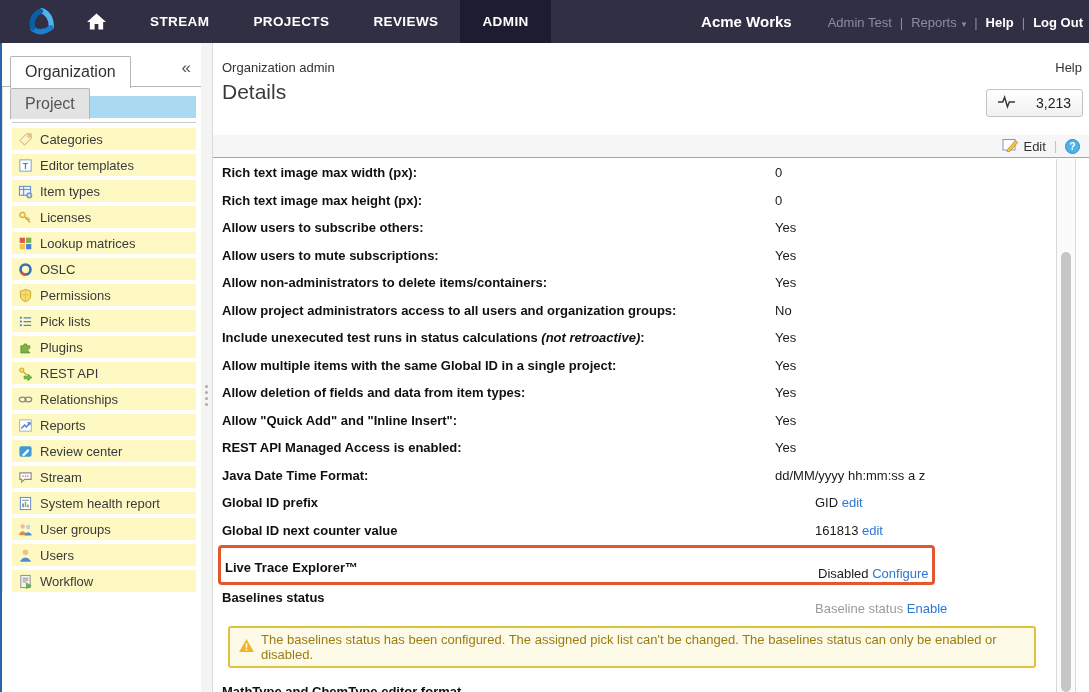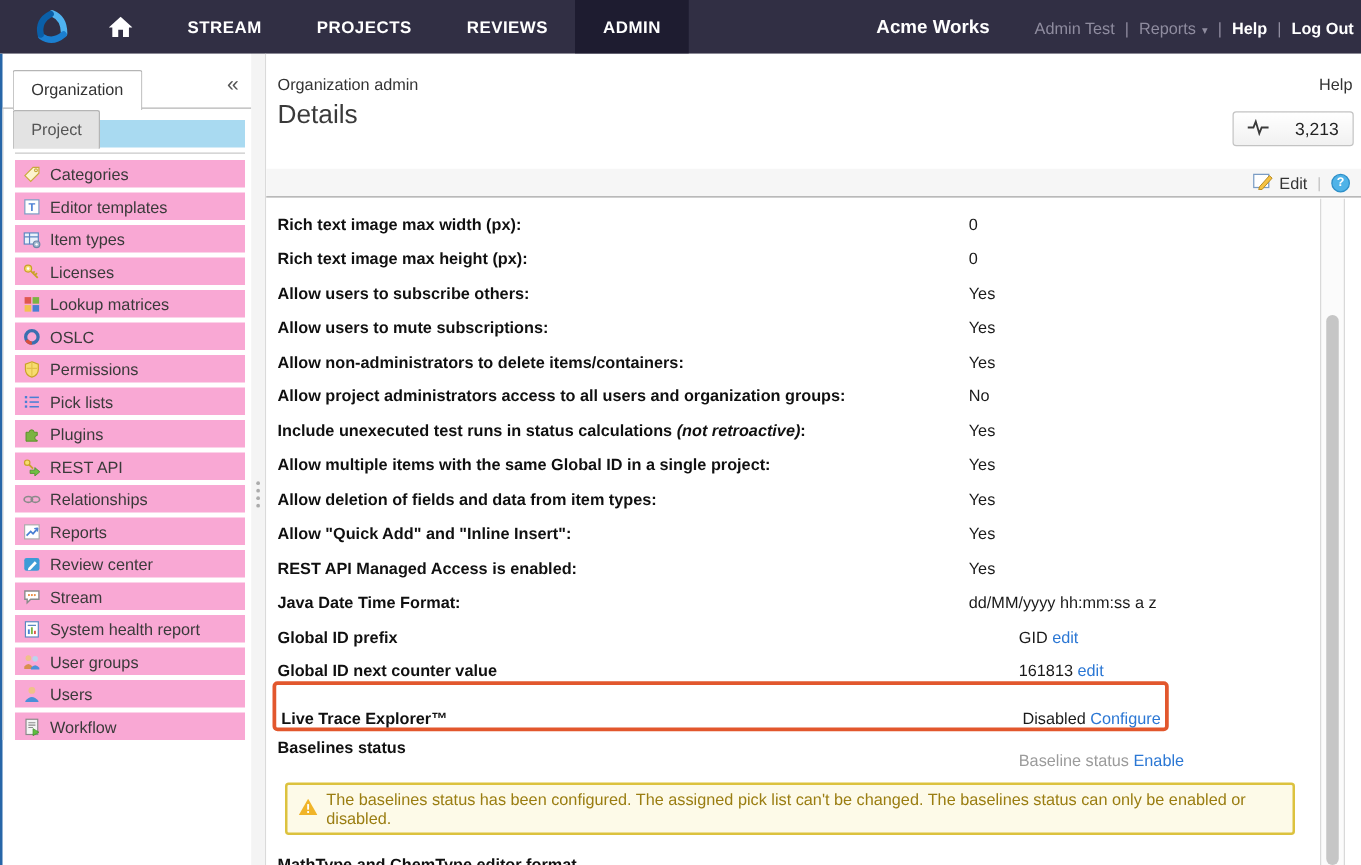--- a/index.html
+++ b/index.html
@@ -25,29 +25,29 @@
   .um-item.muted { color:#8F8C9F; font-weight:normal; cursor:default; }
   .um-sep { color:#8F8C9F; margin:0 8px; font-weight:normal; }
   .caret { font-size:9px; color:#8F8C9F; margin-left:5px; }
 
   
   .sidebar { position:absolute; top:43px; left:0; width:201px; bottom:0;
     background:#fff; border-left:2px solid #2766A8; }
   .side-tabs { position:relative; height:31px; margin-top:13px; padding-left:8px;
     border-bottom:1px solid #B5B5B5; }
   .tab { display:inline-block; height:31px; line-height:30px; padding:0 14px;
-    font-size:13px; border:1px solid #B5B5B5; border-bottom:none; position:relative;
+    font-size:16px; border:1px solid #B5B5B5; border-bottom:none; position:relative;
     top:0; background:#E3E3E3; color:#555; cursor:pointer; margin-right:20px;
     border-radius:2px 2px 0 0; }
   .tab.active { background:#fff; color:#333; z-index:2; height:32px; }
   .collapse-btn { position:absolute; right:10px; top:2px; font-size:17px; color:#555;
     cursor:pointer; }
   .side-list { padding:9px 0 0 9px; border-left:1px solid #E0E0E0; margin-left:0; }
   .side-item { width:184px; height:22px; margin-bottom:4px; display:flex;
-    align-items:center; gap:7px; padding-left:5px; background:#f9a8d4;
+    align-items:center; gap:7px; padding-left:5px; background:#fef9c3;
     font-size:13px; color:#3A3A3A; cursor:pointer; white-space:nowrap; }
   .side-item.selected { background:#A9DAF1; }
   .side-item .icn { width:16px; height:16px; display:flex; align-items:center;
     justify-content:center; flex:none; }
   .side-divider { width:184px; border-top:1px solid #C9C9C9; margin:4px 0 5px 0; }
 
   
   .splitter { position:absolute; top:43px; left:201px; width:12px; bottom:0;
     background:#F4F4F4; border-right:1px solid #DADADA; }
   .splitter .dots { position:absolute; top:342px; left:4px; width:4px; cursor:col-resize; }
@@ -69,21 +69,21 @@
     justify-content:flex-end; align-items:center; gap:8px; padding-right:9px; }
   .edit-link { display:flex; align-items:center; gap:4px; font-size:13px;
     color:#333; cursor:pointer; }
   .tb-sep { color:#C0C0C0; font-size:12px; }
   .info-btn { width:15px; height:15px; border-radius:50%; background:#4FB3E8;
     border:1px solid #2E8FC8; color:#fff; font-size:10px; font-weight:bold;
     display:flex; align-items:center; justify-content:center; cursor:pointer; }
 
   
   .scroll-area { position:absolute; top:116px; left:0; right:0; bottom:0; overflow:hidden; }
-  .srow { display:flex; align-items:flex-end; height:27.5px; padding-left:9px; }
+  .srow { display:flex; align-items:center; height:27.5px; padding-left:9px; }
   .srow .lbl { width:553px; font-weight:bold; font-size:13px; color:#101010; flex:none; }
   .srow .lbl i { font-weight:bold; }
   .srow .val { font-size:13px; color:#1A1A1A; }
   .srow .val.indent { padding-left:40px; }
   .srow .val .muted { color:#9B9B9B; }
   .srow a { color:#2B77D4; text-decoration:none; cursor:pointer; }
   .srow.tall { height:36px; align-items:flex-start; }
   .srow.tall .lbl { padding-top:4px; }
   .srow.tall .val { padding-top:15px; }
   .srow.hl { border:3px solid #E2572D; border-radius:4px; width:717px;

